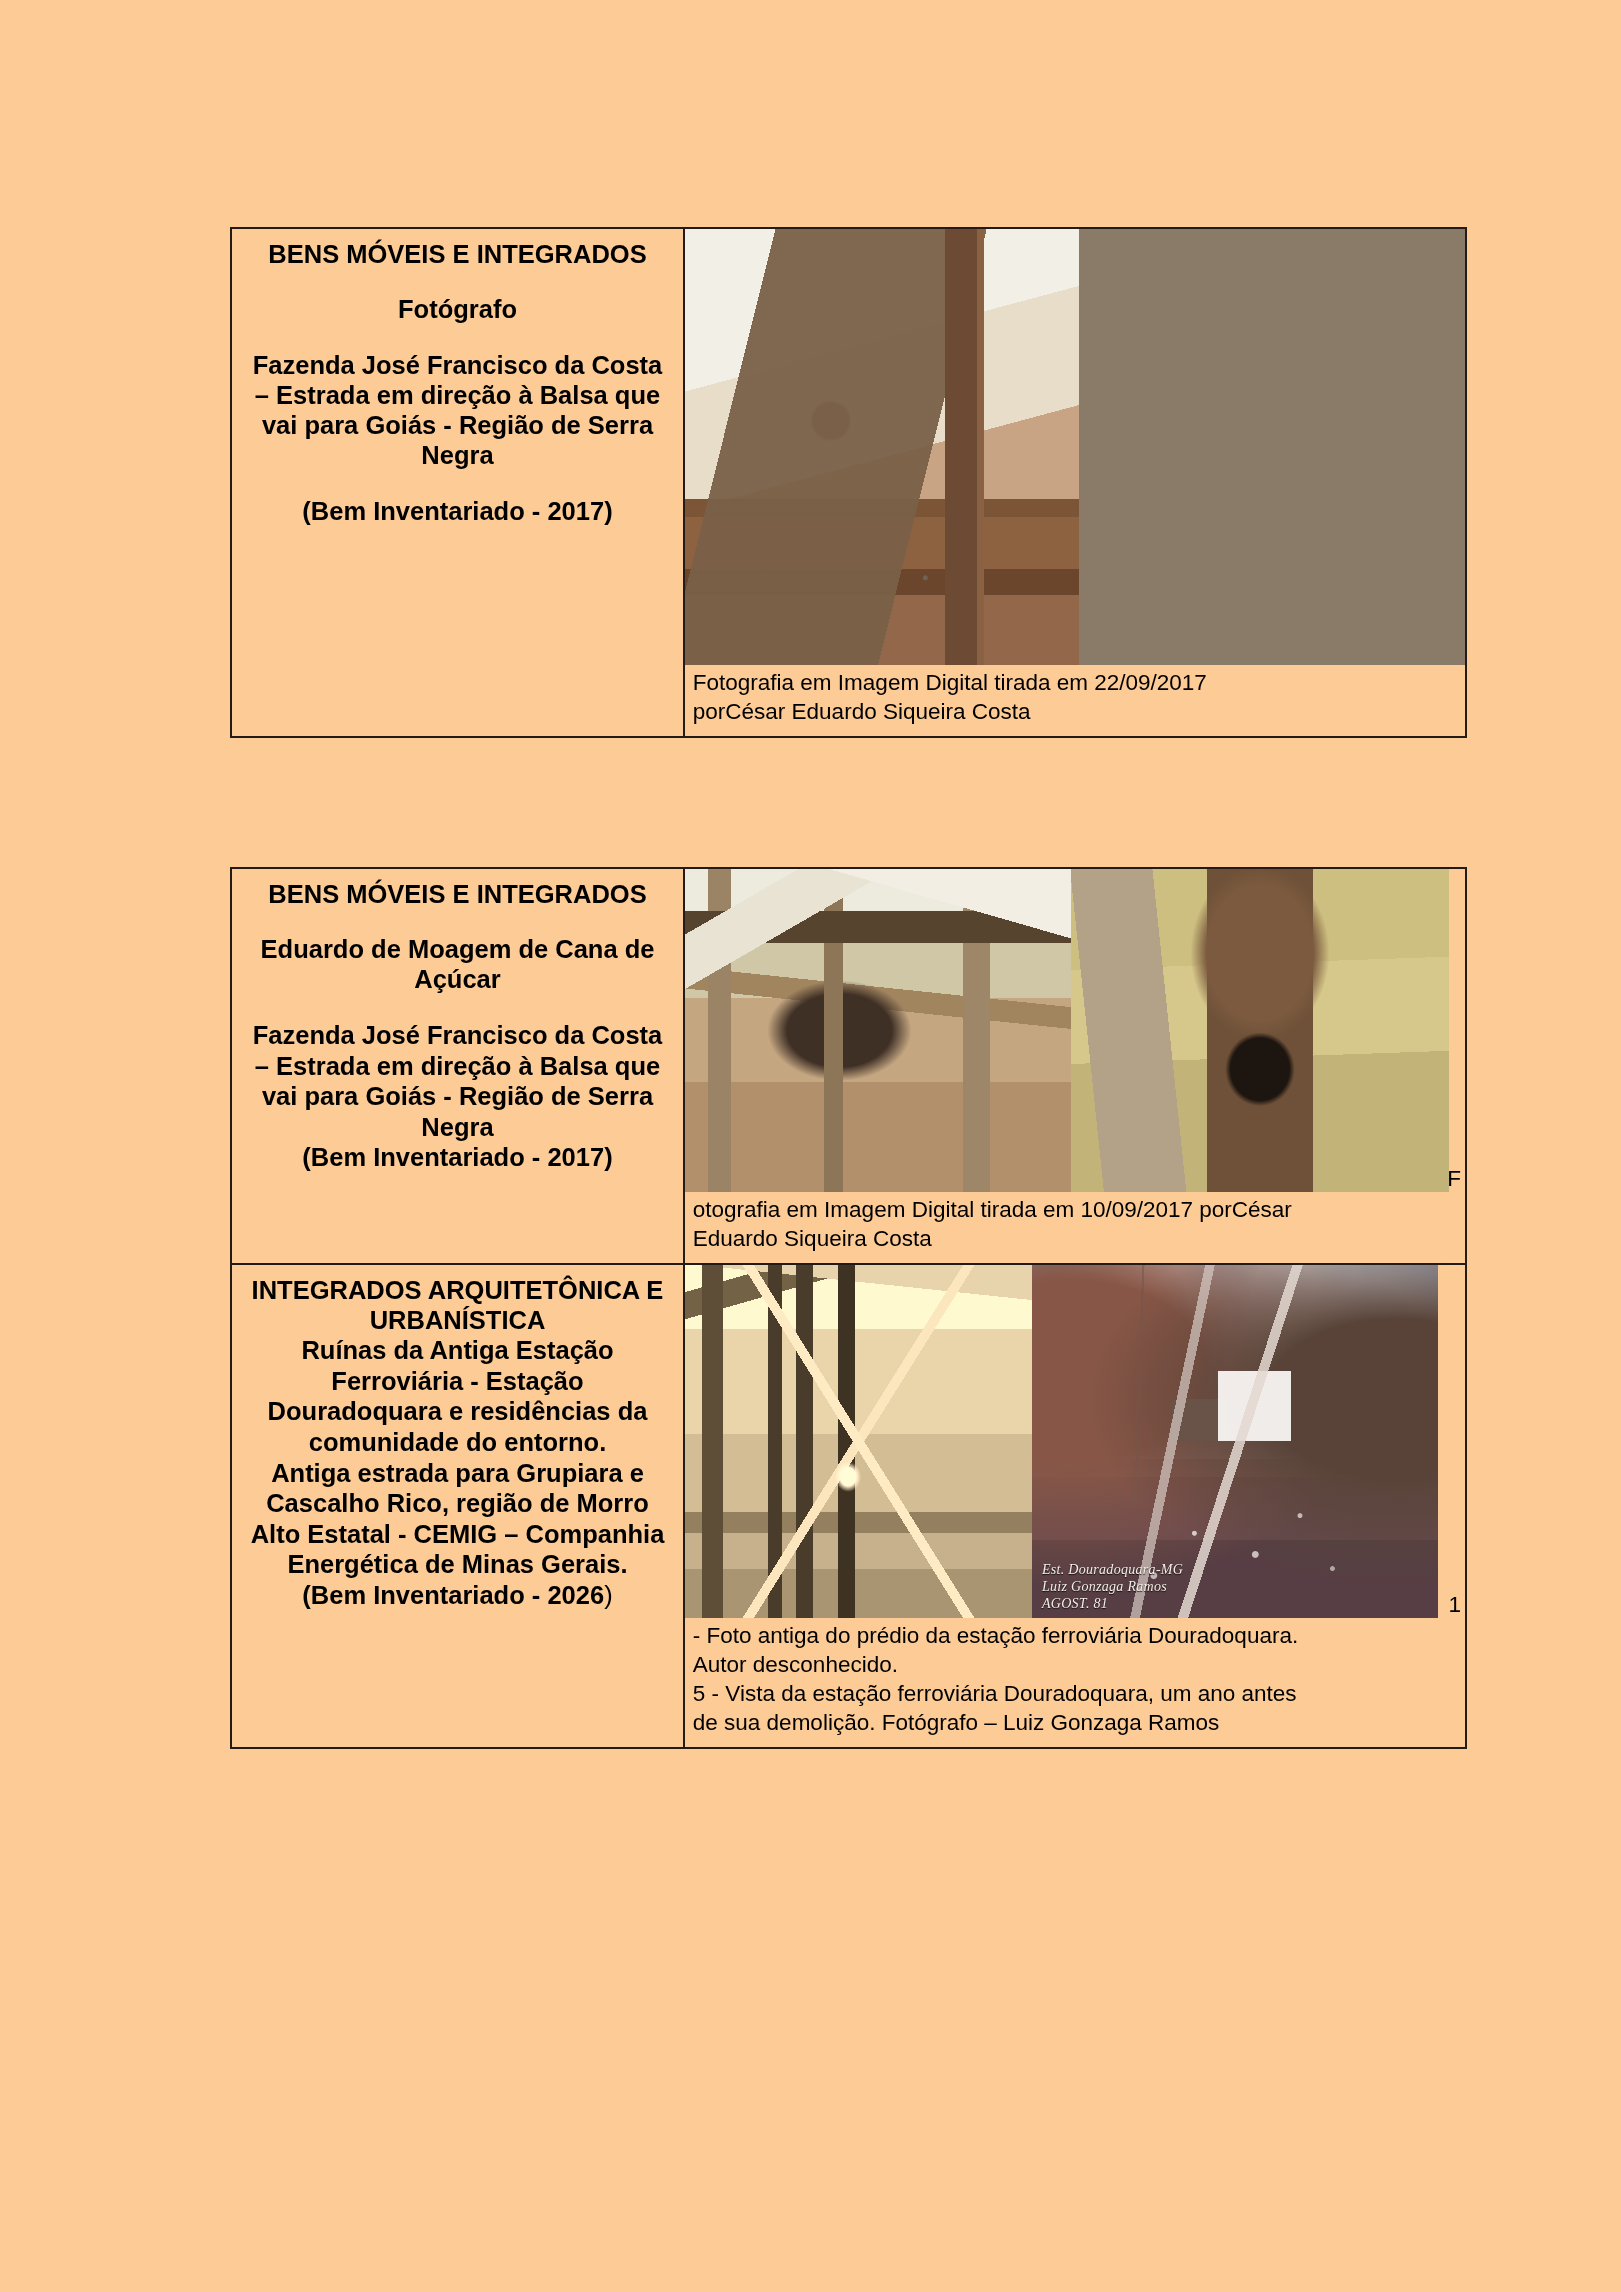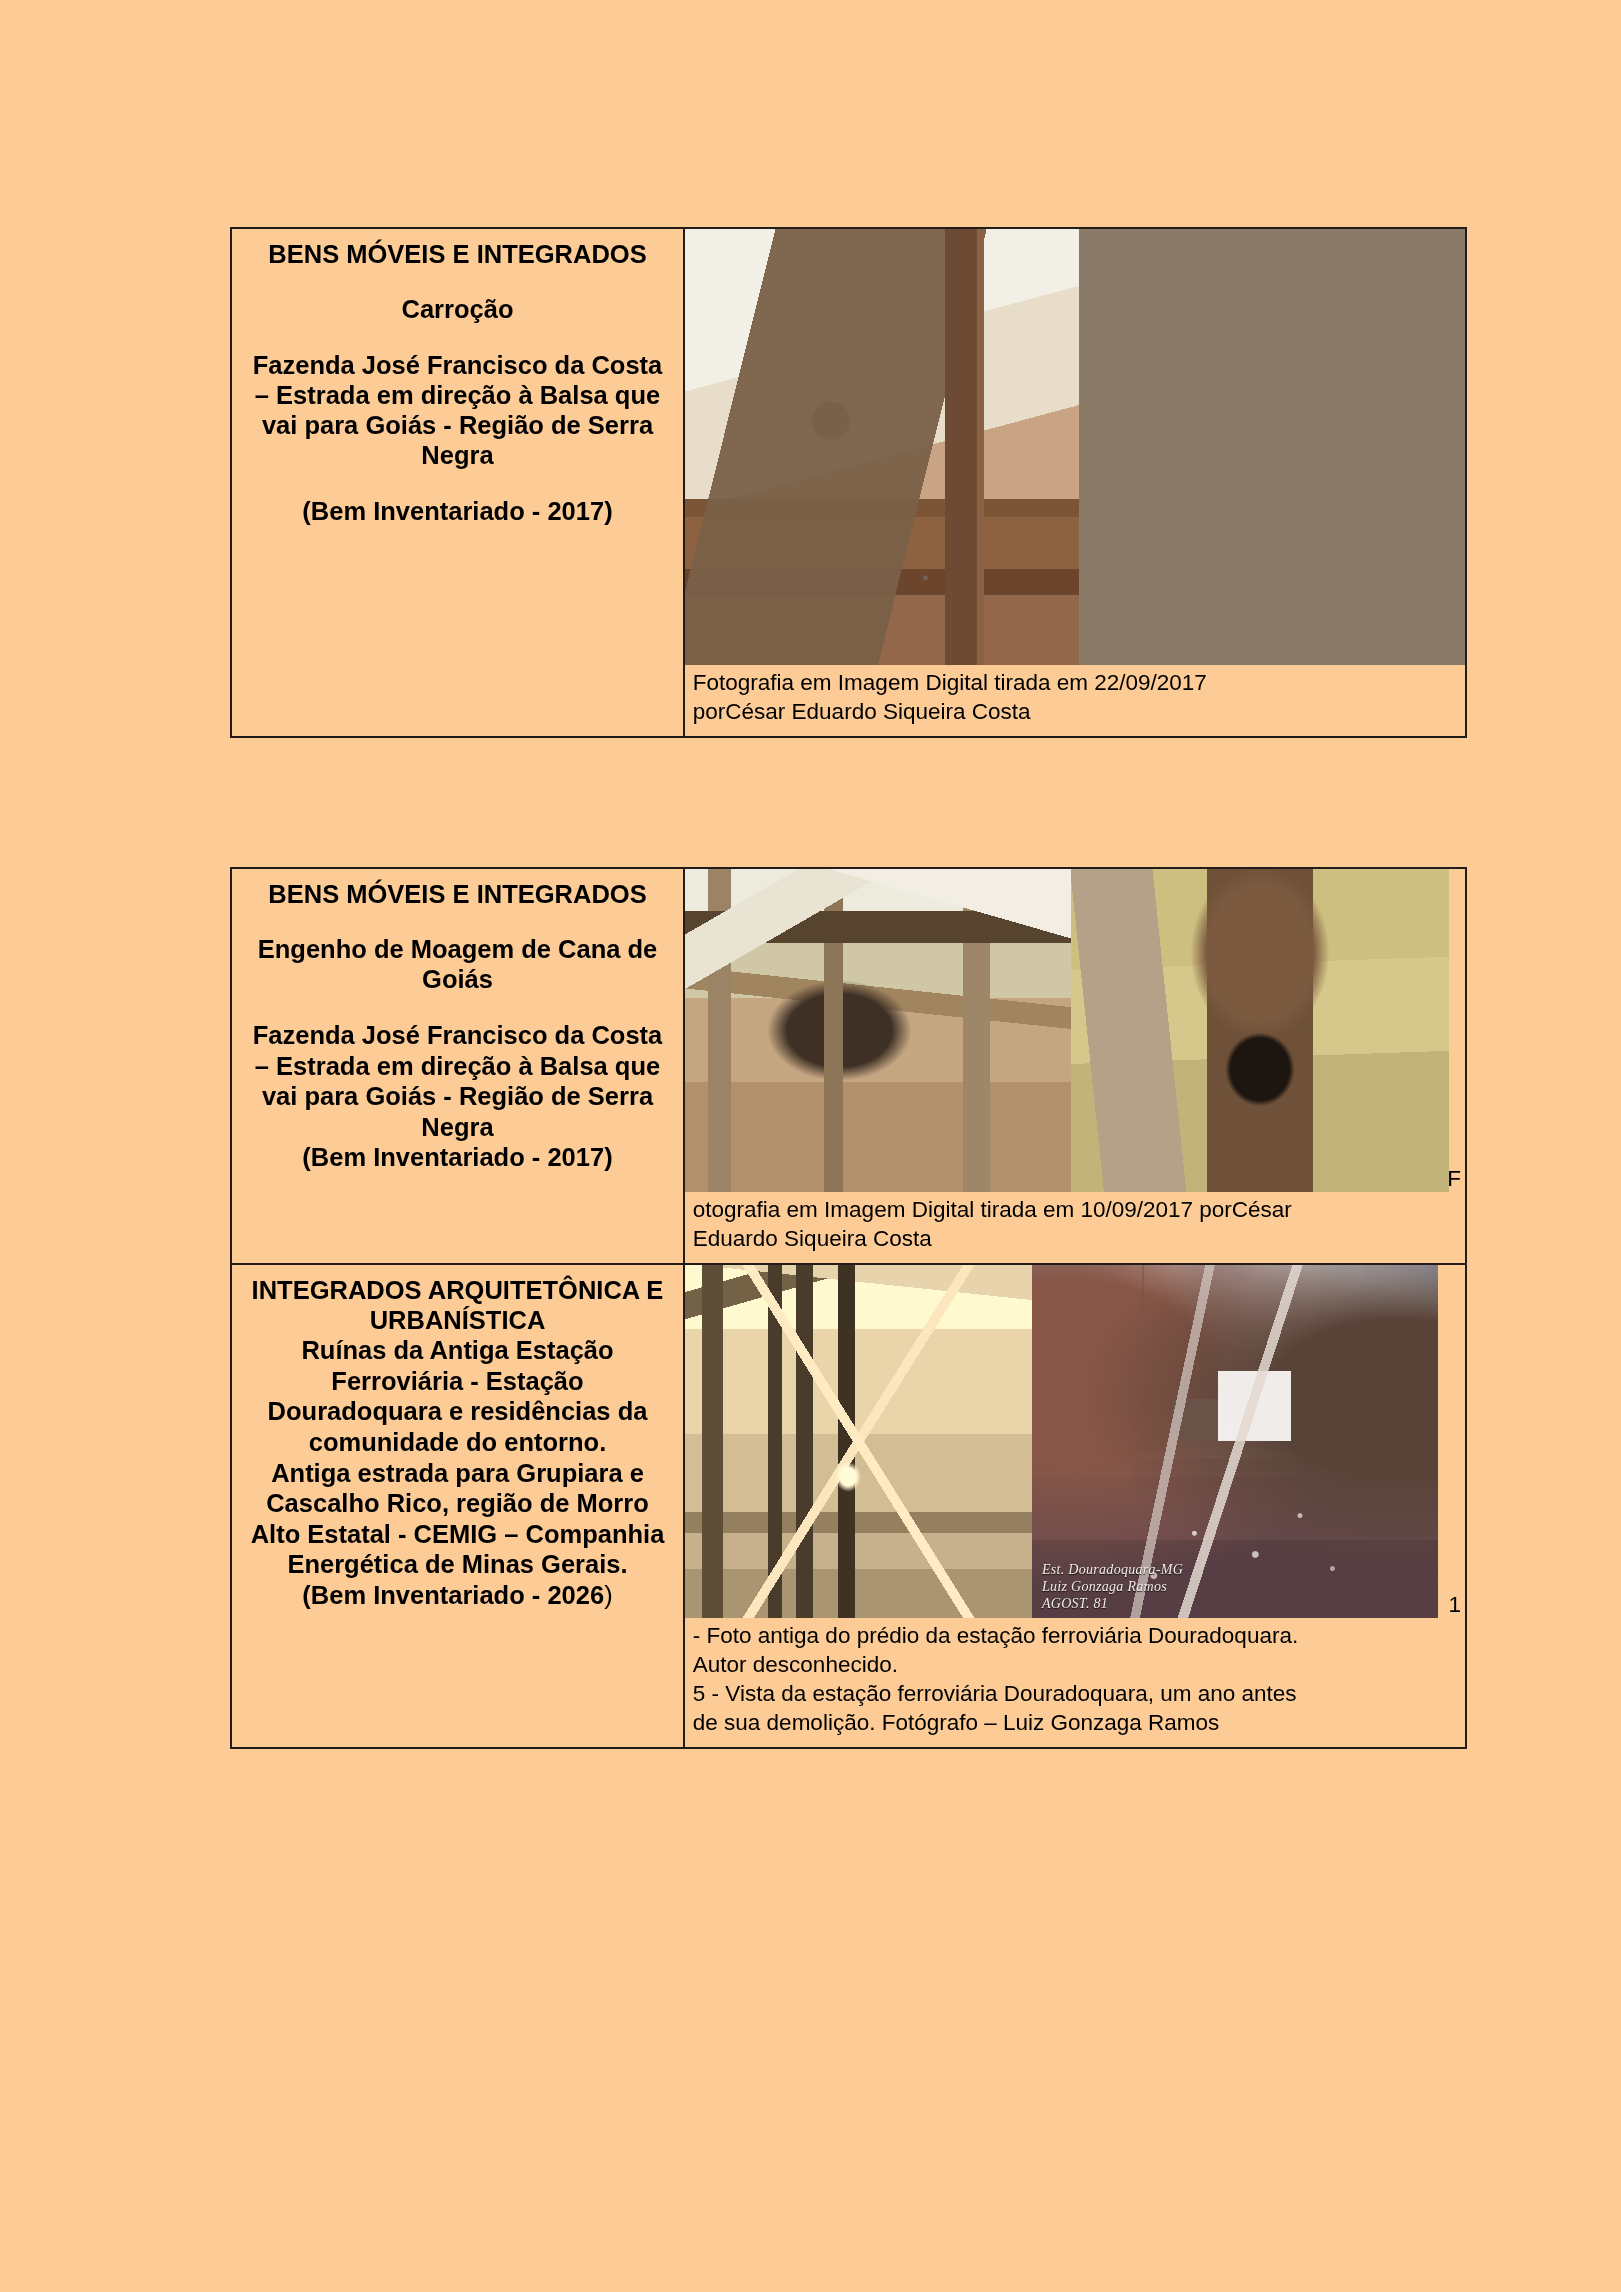--- a/index.html
+++ b/index.html
@@ -245,21 +245,21 @@
 
 <div class="page">
 
   <table class="inv-table" style="top:227px;">
     <tbody>
         <tr>
       <td class="col-desc">
         <div class="desc">
           <div class="blk">BENS MÓVEIS E INTEGRADOS</div>
           <div class="gap"></div>
-          <div class="blk">Carroção</div>
+          <div class="blk">Fotógrafo</div>
           <div class="gap"></div>
           <div class="blk">Fazenda José Francisco da Costa – Estrada em direção à Balsa que vai para Goiás - Região de Serra Negra</div>
           <div class="gap"></div>
           <div class="blk">(Bem Inventariado - 2017)</div>
         </div>
       </td>
       <td class="col-media">
         <div class="photo-strip" style="height:436px;">
           <div class="photo ph-cart-a" style="width:50.5%;height:100%;"></div>
           <div class="photo ph-cart-b" style="width:49.5%;height:100%;"></div>
@@ -272,21 +272,21 @@
     </table>
 
   <table class="inv-table" style="top:867px;">
 
     <tbody>
         <tr>
       <td class="col-desc">
         <div class="desc">
           <div class="blk">BENS MÓVEIS E INTEGRADOS</div>
           <div class="gap"></div>
-          <div class="blk">Engenho de Moagem de Cana de Goiás</div>
+          <div class="blk">Eduardo de Moagem de Cana de Açúcar</div>
           <div class="gap"></div>
           <div class="blk tight">Fazenda José Francisco da Costa – Estrada em direção à Balsa que vai para Goiás - Região de Serra Negra</div>
           <div class="blk tight">(Bem Inventariado - 2017)</div>
         </div>
       </td>
       <td class="col-media">
         <div class="photo-strip" style="height:323px;">
           <div class="photo ph-eng-a" style="width:49.5%;height:100%;"></div>
           <div class="photo ph-eng-b" style="width:48.5%;height:100%;"></div>
           <span class="edge-char">F</span>

